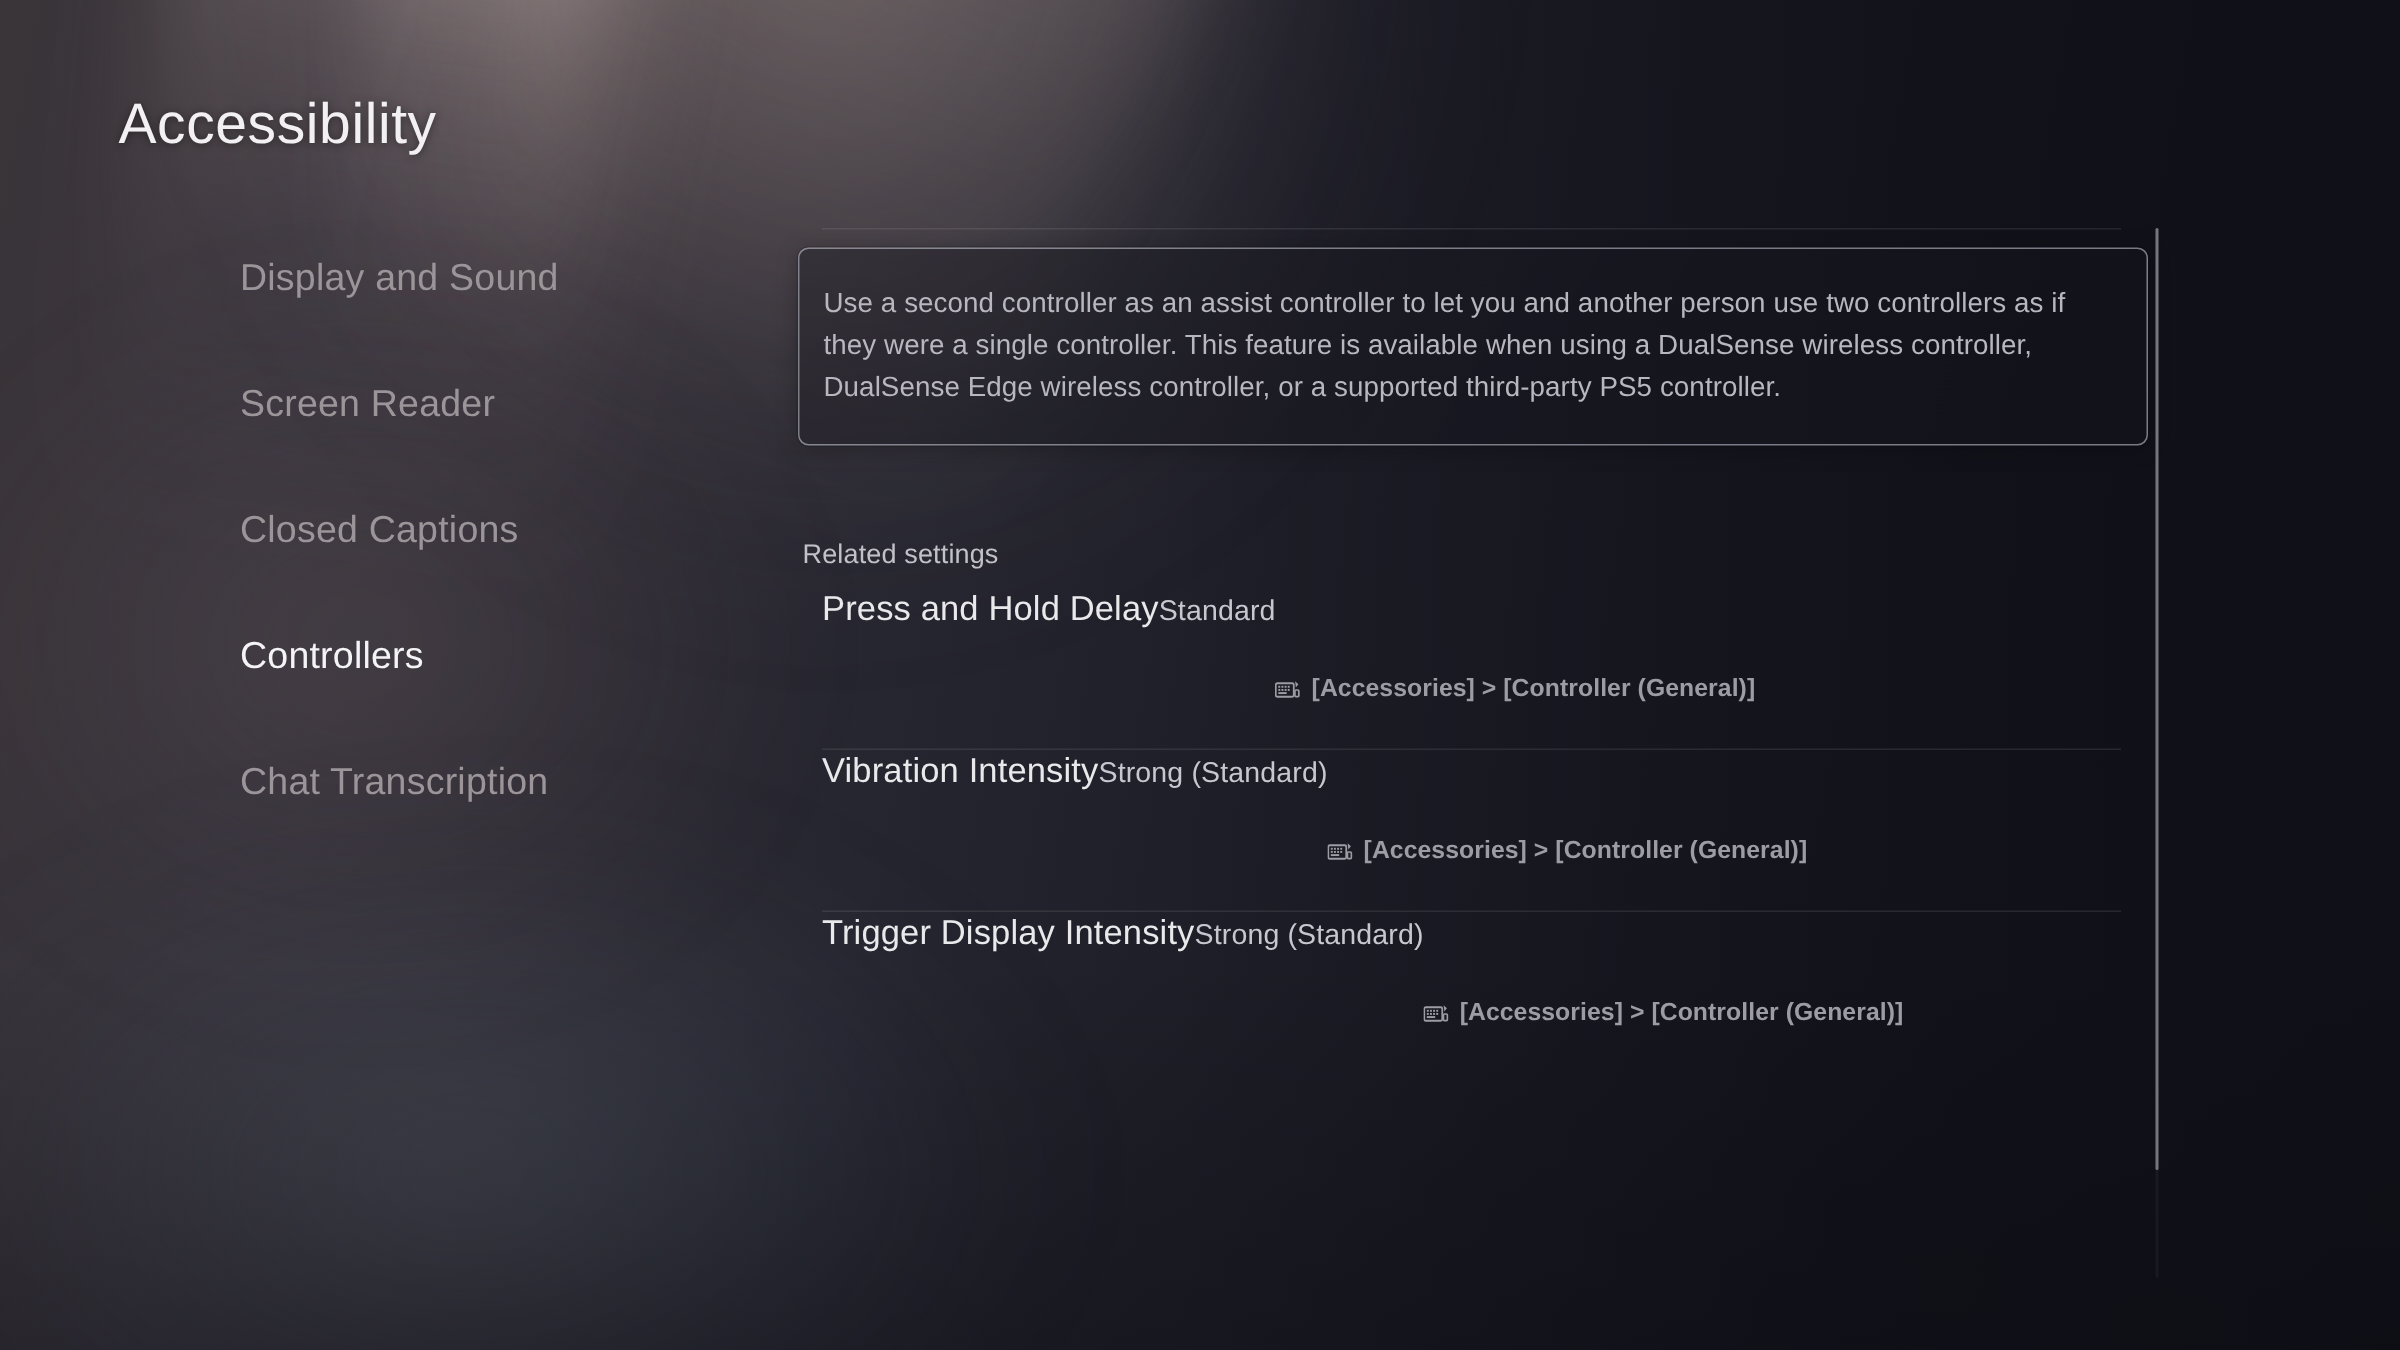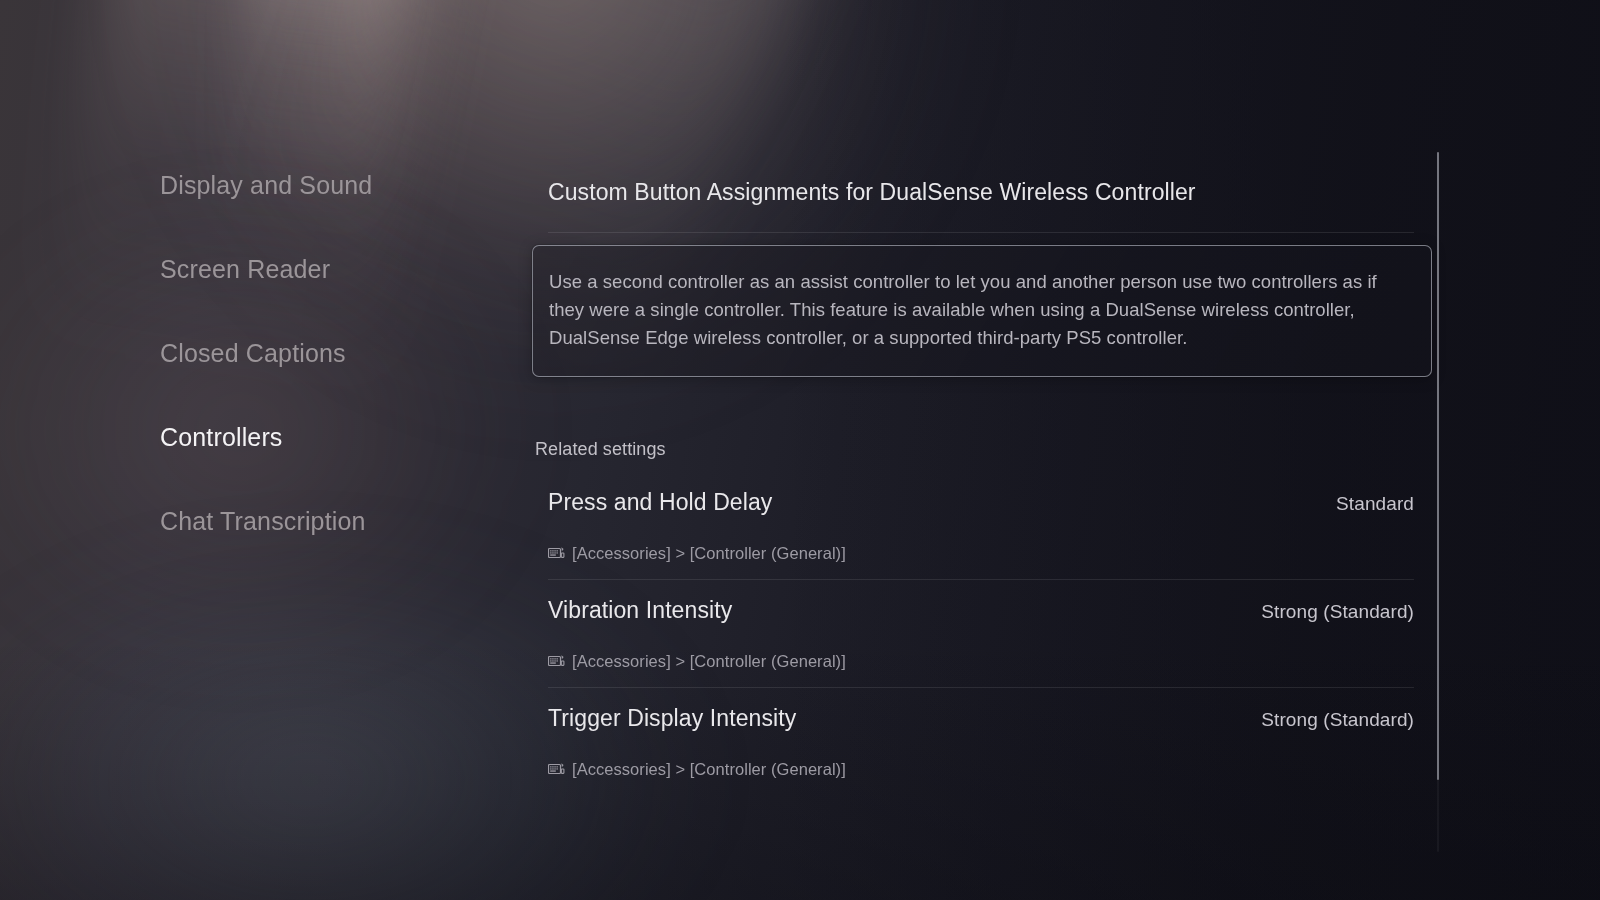--- a/index.html
+++ b/index.html
@@ -200,35 +200,36 @@
 
   
   .related-label {
     font-size:18px; color:#c3c1c8; letter-spacing:0.1px;
     padding-left:3px;
   }
   .rel-row {
     position:relative;
     padding:0 18px 0 16px;
     height:107px;
-    display:flex; flex-direction:column; justify-content:center;
+    display:flex; flex-direction:row; 
     cursor:pointer;
   }
   .rel-top { display:flex; align-items:baseline; }
   .rel-name {
     font-size:23px; font-weight:400; color:#e9e8eb; letter-spacing:0.1px;
   }
   .rel-value {
     margin-left:auto;
     font-size:19px; color:#c8c6ce; letter-spacing:0.1px;
     white-space:nowrap;
   }
   .rel-path {
     display:flex; align-items:center; gap:7px;
     margin-top:28px;
+    font-weight:bold;
   }
   .rel-path .ptext {
     font-size:16.5px; color:#9d9ba4; letter-spacing:0.05px;
   }
   .ctrl-icon { display:block; flex:none; }
 
   
   .scrollbar-track {
     position:absolute; left:1437px; top:152px;
     width:2px; height:700px;
@@ -252,20 +253,21 @@
   <div class="glow-warm2"></div>
   <div class="beam-shaft"></div>
   <div class="beam-shaft2"></div>
   <div class="beam-streak"></div>
   <div class="glow-cool"></div>
   <div class="dark-right"></div>
   <div class="vignette-bottom"></div>
 
   <div id="content">
 
+    <div class="page-title">Accessibility</div>
 
     <nav class="sidebar">
       <div class="nav-item">
         <span>Display and Sound</span>
       </div>
       <div class="nav-item">
         <span>Screen Reader</span>
       </div>
       <div class="nav-item">
         <span>Closed Captions</span>
@@ -275,23 +277,20 @@
       </div>
       <div class="nav-item">
         <span>Chat Transcription</span>
       </div>
     </nav>
 
     <div class="main">
 
       <div style="height:152px"></div>
 
-      <div class="row-simple">
-        <span class="label">Custom Button Assignments for DualSense Wireless Controller</span>
-      </div>
 
       <div class="divider"></div>
 
 
       <div style="height:12px"></div>
 
       <div class="card">
         <div class="card-desc">Use a second controller as an assist controller to let you and another person use two controllers as if they were a single controller. This feature is available when using a DualSense wireless controller, DualSense Edge wireless controller, or a supported third-party PS5 controller.</div>
       </div>
 

